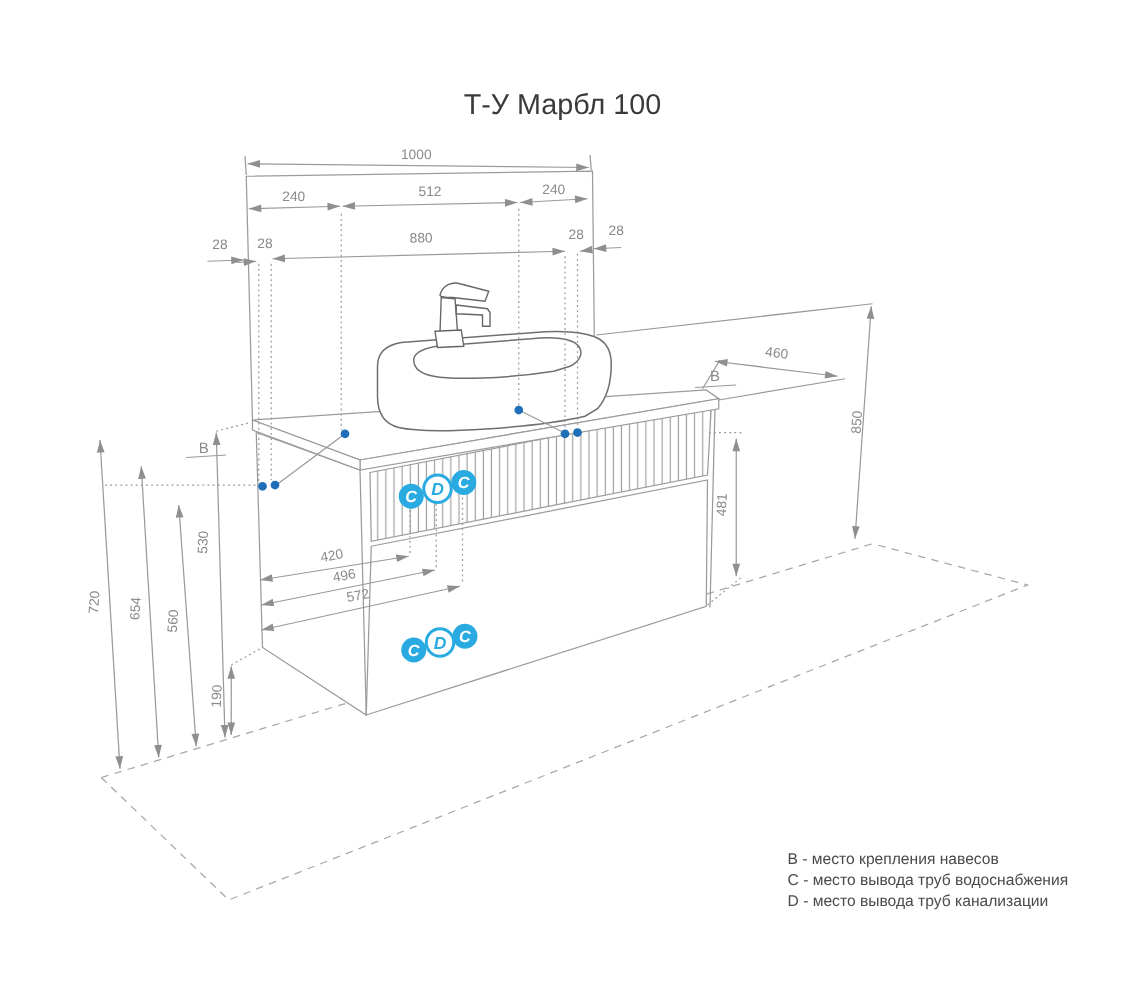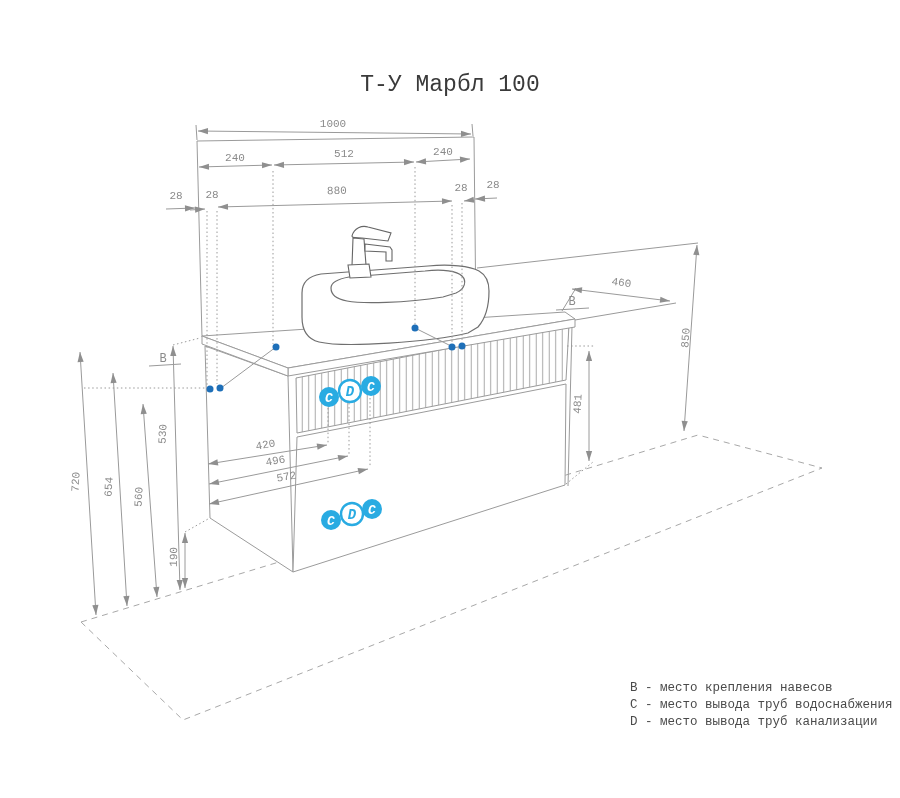--- a/index.html
+++ b/index.html
@@ -1,17 +1,17 @@
 <!DOCTYPE html>
 <html><head>
 <meta charset="utf-8">
 <style>
   html,body{margin:0;padding:0;background:#ffffff;}
   .page{position:relative;width:900px;height:798px;background:#fff;overflow:hidden;
-        font-family:Liberation Mono, monospace;}
+        font-family:Liberation Sans, sans-serif;}
   svg{display:block;}
   .struct{stroke:#9b9b9b;stroke-width:1;fill:#ffffff;}
   .thin{stroke:#9b9b9b;stroke-width:1;fill:none;}
   .sinkline{stroke:#6f6f6f;stroke-width:1.2;fill:#ffffff;}
   .dim{stroke:#9a9a9a;stroke-width:1;fill:none;}
   .dot{stroke:#9a9a9a;stroke-width:1;fill:none;stroke-dasharray:1.5 2.6;}
   .floor{stroke:#a8a8a8;stroke-width:1;fill:none;stroke-dasharray:6 5;}
   .dtext{font-size:11px;fill:#8a8a8a;}
   .btext{font-size:12px;fill:#8a8a8a;}
   .ctext{font-size:13px;font-weight:bold;font-style:italic;fill:#ffffff;}

